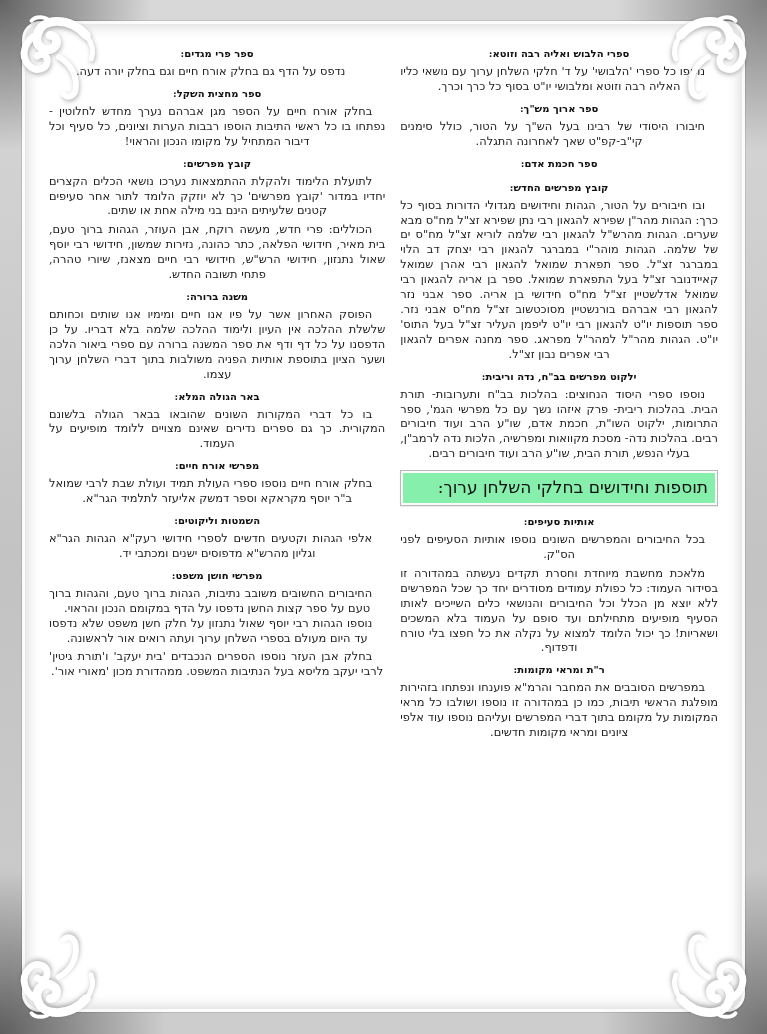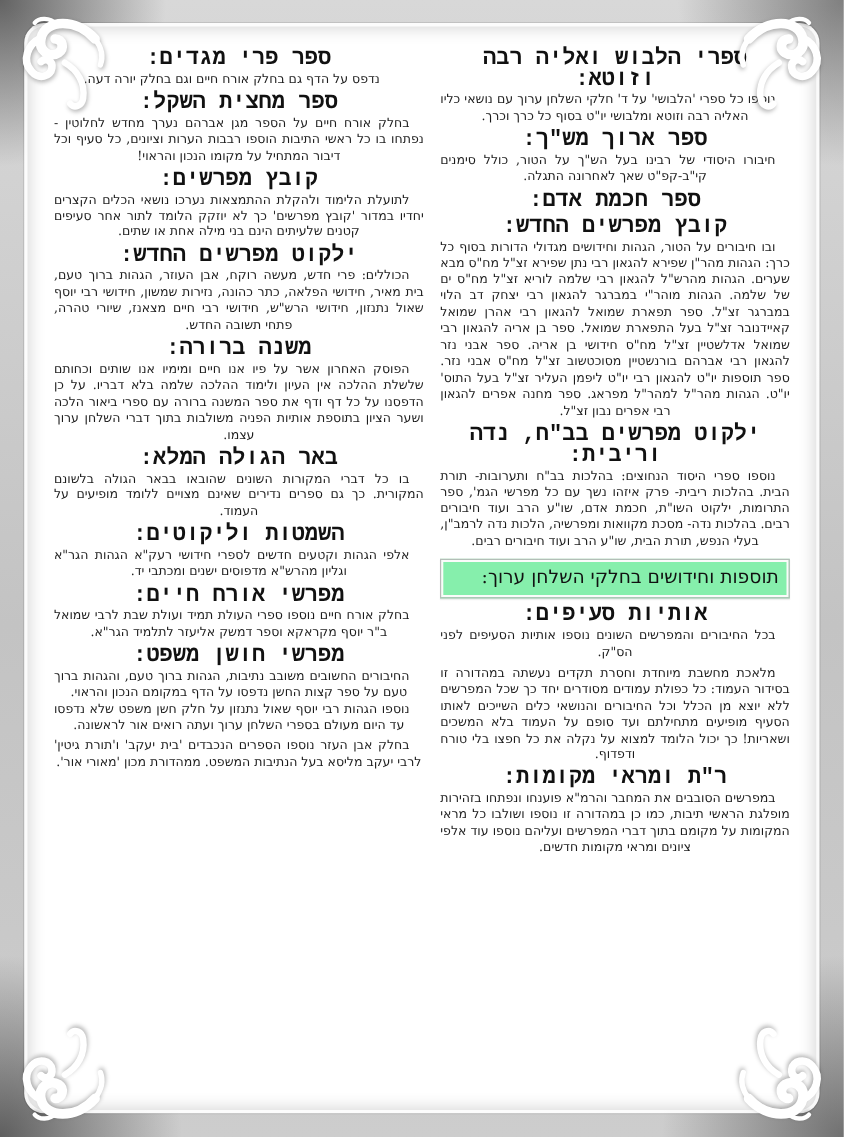--- a/index.html
+++ b/index.html
@@ -26,21 +26,21 @@
     display:flex;flex-direction:row;
     padding:20px 24px;column-gap:15px;box-sizing:border-box;
     color:#1b1b1b;
   }
   .col{min-width:0;}
   .col-right{flex:0 0 47.5%;}
   .col-left{flex:1 1 auto;}
   .sec{margin:0 0 4px 0;}
   .sec-title{
     margin:5px 0 1px 0;text-align:center;
-    font-size:20px;line-height:19px;font-weight:bold;color:#111;font-family:Liberation Mono, monospace;
+    font-size:10px;line-height:19px;font-weight:bold;color:#111;
   }
   .sec:first-child .sec-title{margin-top:0;}
   .sec p{
     margin:0;font-size:11.4px;line-height:14.9px;
     text-align:justify;text-align-last:center;text-indent:13px;
     color:#1c1c1c;
   }
   .box-title{
     margin:9px 0 6px 0;padding:6px 9px 7px 9px;
     border:1px solid #b9b9b9;background:#86efac;
@@ -157,42 +157,41 @@
     <h3 class="sec-title">ספר מחצית השקל:</h3>
   <p>בחלק אורח חיים על הספר מגן אברהם נערך מחדש לחלוטין - נפתחו בו כל ראשי התיבות הוספו רבבות הערות וציונים, כל סעיף וכל דיבור המתחיל על מקומו הנכון והראוי!</p>
         </section>
 
   <section class="sec">
     <h3 class="sec-title">קובץ מפרשים:</h3>
   <p>לתועלת הלימוד ולהקלת ההתמצאות נערכו נושאי הכלים הקצרים יחדיו במדור 'קובץ מפרשים' כך לא יוזקק הלומד לתור אחר סעיפים קטנים שלעיתים הינם בני מילה אחת או שתים.</p>
         </section>
 
   <section class="sec">
-    <h3 class="sec-title">ילקוט מפרשים החדש:</h3>
   <p>הכוללים: פרי חדש, מעשה רוקח, אבן העוזר, הגהות ברוך טעם, בית מאיר, חידושי הפלאה, כתר כהונה, נזירות שמשון, חידושי רבי יוסף שאול נתנזון, חידושי הרש"ש, חידושי רבי חיים מצאנז, שיורי טהרה, פתחי תשובה החדש.</p>
         </section>
 
   <section class="sec">
     <h3 class="sec-title">משנה ברורה:</h3>
   <p>הפוסק האחרון אשר על פיו אנו חיים ומימיו אנו שותים וכחותם שלשלת ההלכה אין העיון ולימוד ההלכה שלמה בלא דבריו. על כן הדפסנו על כל דף ודף את ספר המשנה ברורה עם ספרי ביאור הלכה ושער הציון בתוספת אותיות הפניה משולבות בתוך דברי השלחן ערוך עצמו.</p>
         </section>
 
   <section class="sec">
     <h3 class="sec-title">באר הגולה המלא:</h3>
   <p>בו כל דברי המקורות השונים שהובאו בבאר הגולה בלשונם המקורית. כך גם ספרים נדירים שאינם מצויים ללומד מופיעים על העמוד.</p>
         </section>
 
   <section class="sec">
+    <h3 class="sec-title">מפרשי אורח חיים:</h3>
+  <p>בחלק אורח חיים נוספו ספרי העולת תמיד ועולת שבת לרבי שמואל ב"ר יוסף מקראקא וספר דמשק אליעזר לתלמיד הגר"א.</p>
+        </section>
+
+  <section class="sec">
     <h3 class="sec-title">השמטות וליקוטים:</h3>
   <p>אלפי הגהות וקטעים חדשים לספרי חידושי רעק"א הגהות הגר"א וגליון מהרש"א מדפוסים ישנים ומכתבי יד.</p>
-        </section>
-
-  <section class="sec">
-    <h3 class="sec-title">מפרשי אורח חיים:</h3>
-  <p>בחלק אורח חיים נוספו ספרי העולת תמיד ועולת שבת לרבי שמואל ב"ר יוסף מקראקא וספר דמשק אליעזר לתלמיד הגר"א.</p>
         </section>
 
 
   <section class="sec">
     <h3 class="sec-title">מפרשי חושן משפט:</h3>
   <p>החיבורים החשובים משובב נתיבות, הגהות ברוך טעם, והגהות ברוך טעם על ספר קצות החשן נדפסו על הדף במקומם הנכון והראוי.</p>
           <p>נוספו הגהות רבי יוסף שאול נתנזון על חלק חשן משפט שלא נדפסו עד היום מעולם בספרי השלחן ערוך ועתה רואים אור לראשונה.</p>
         </section>
 
   <section class="sec">

